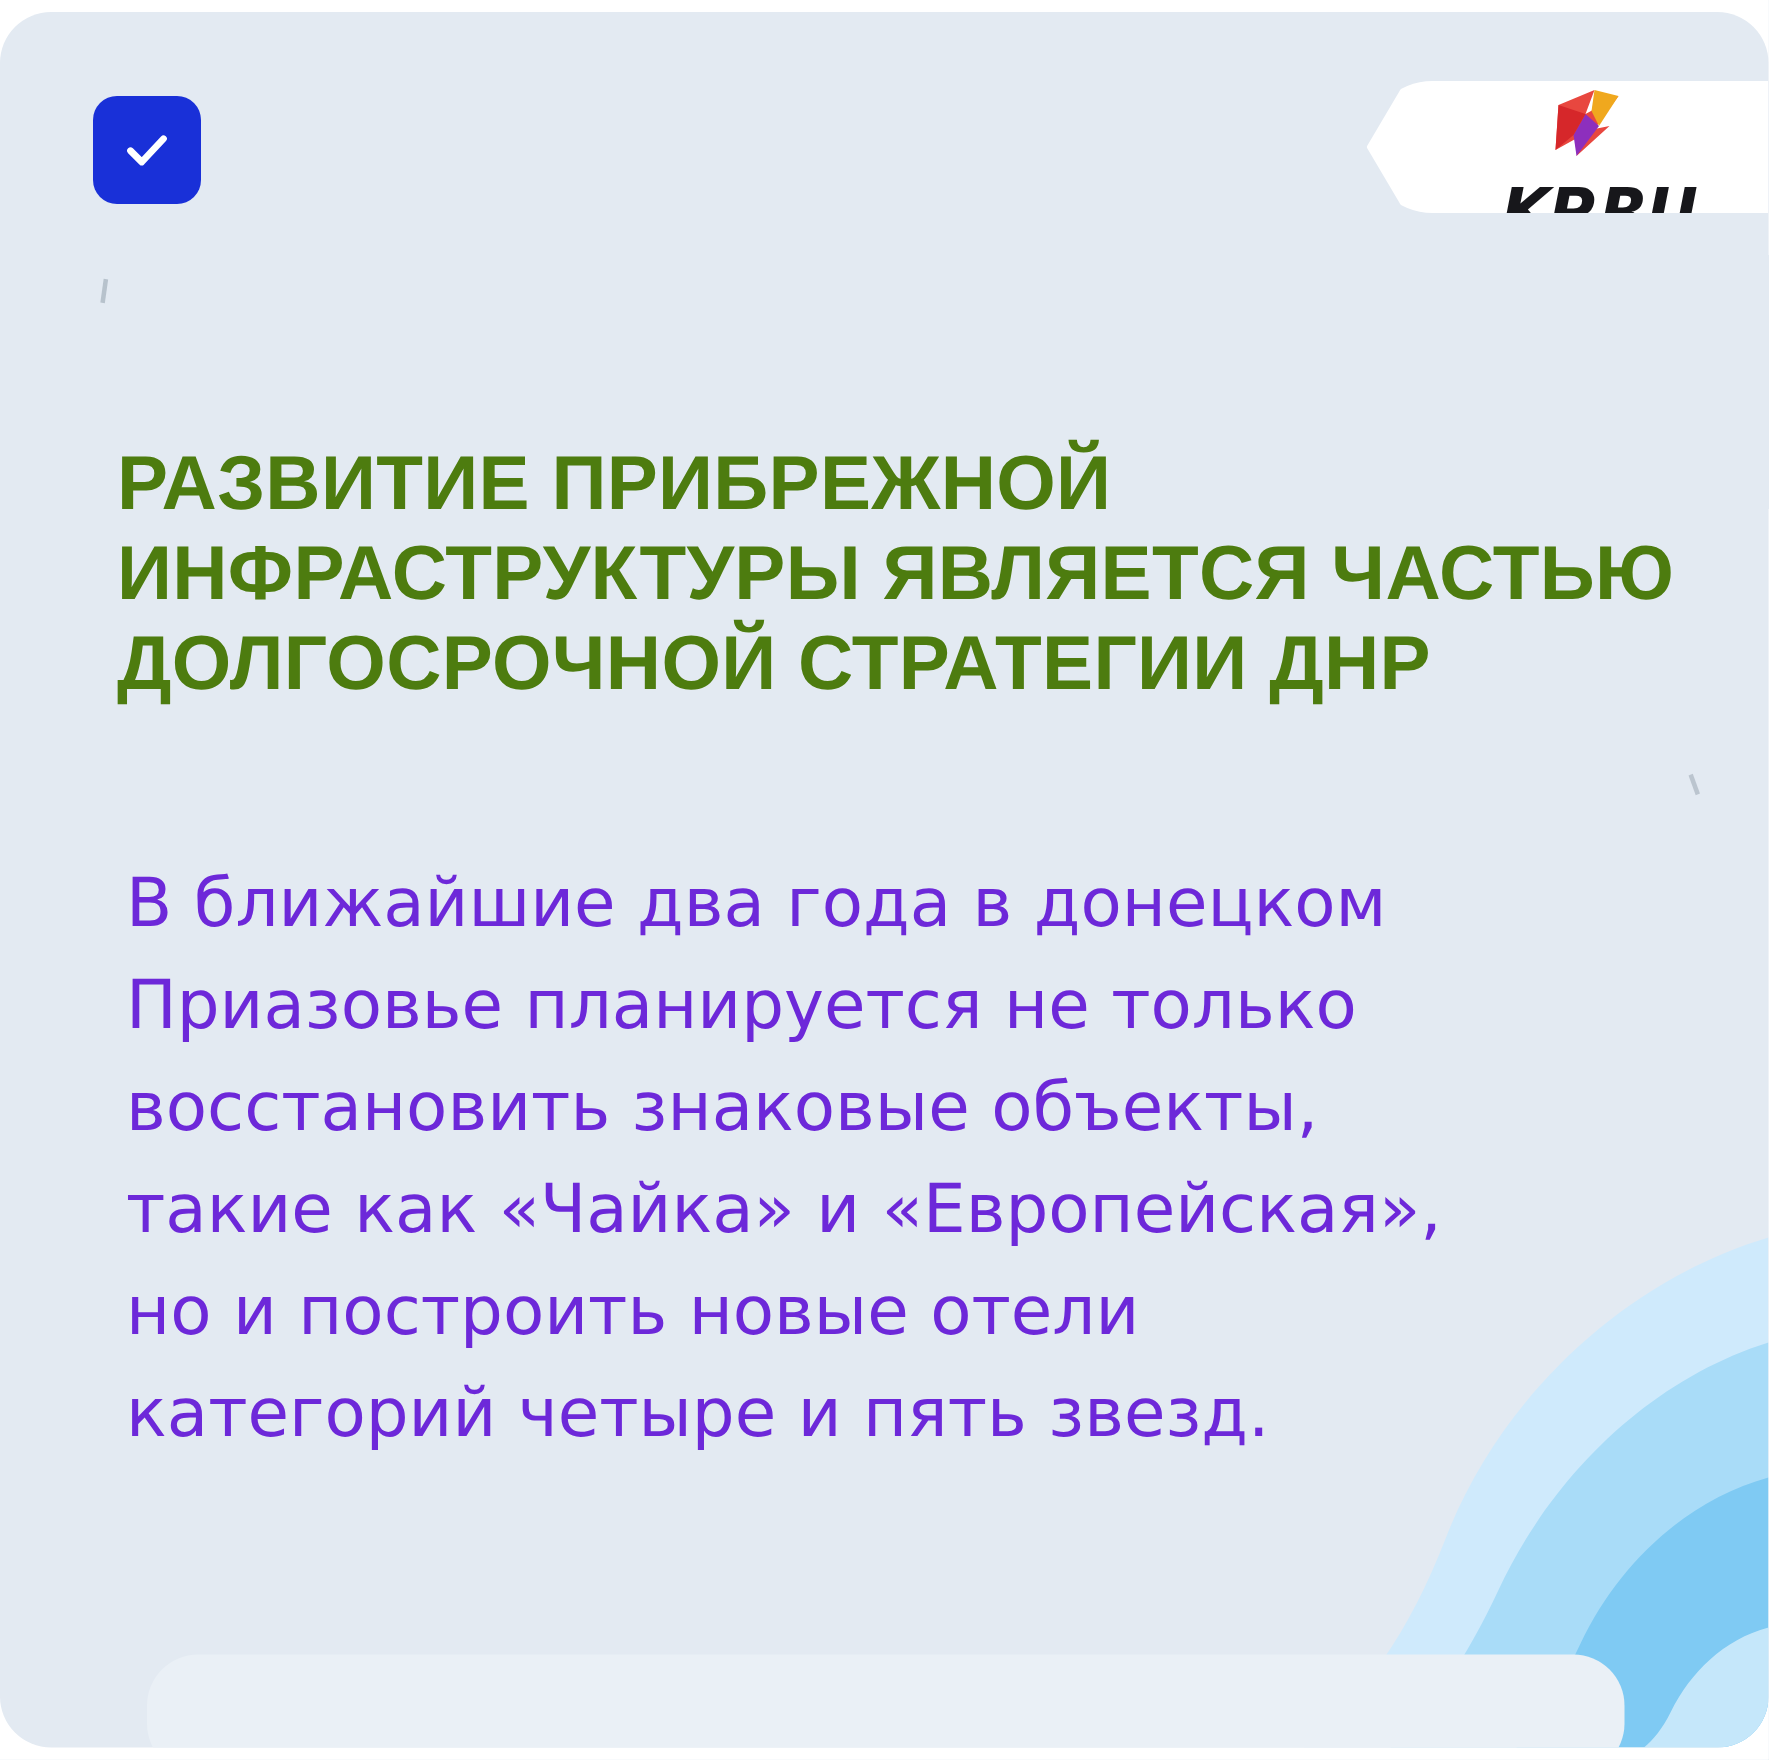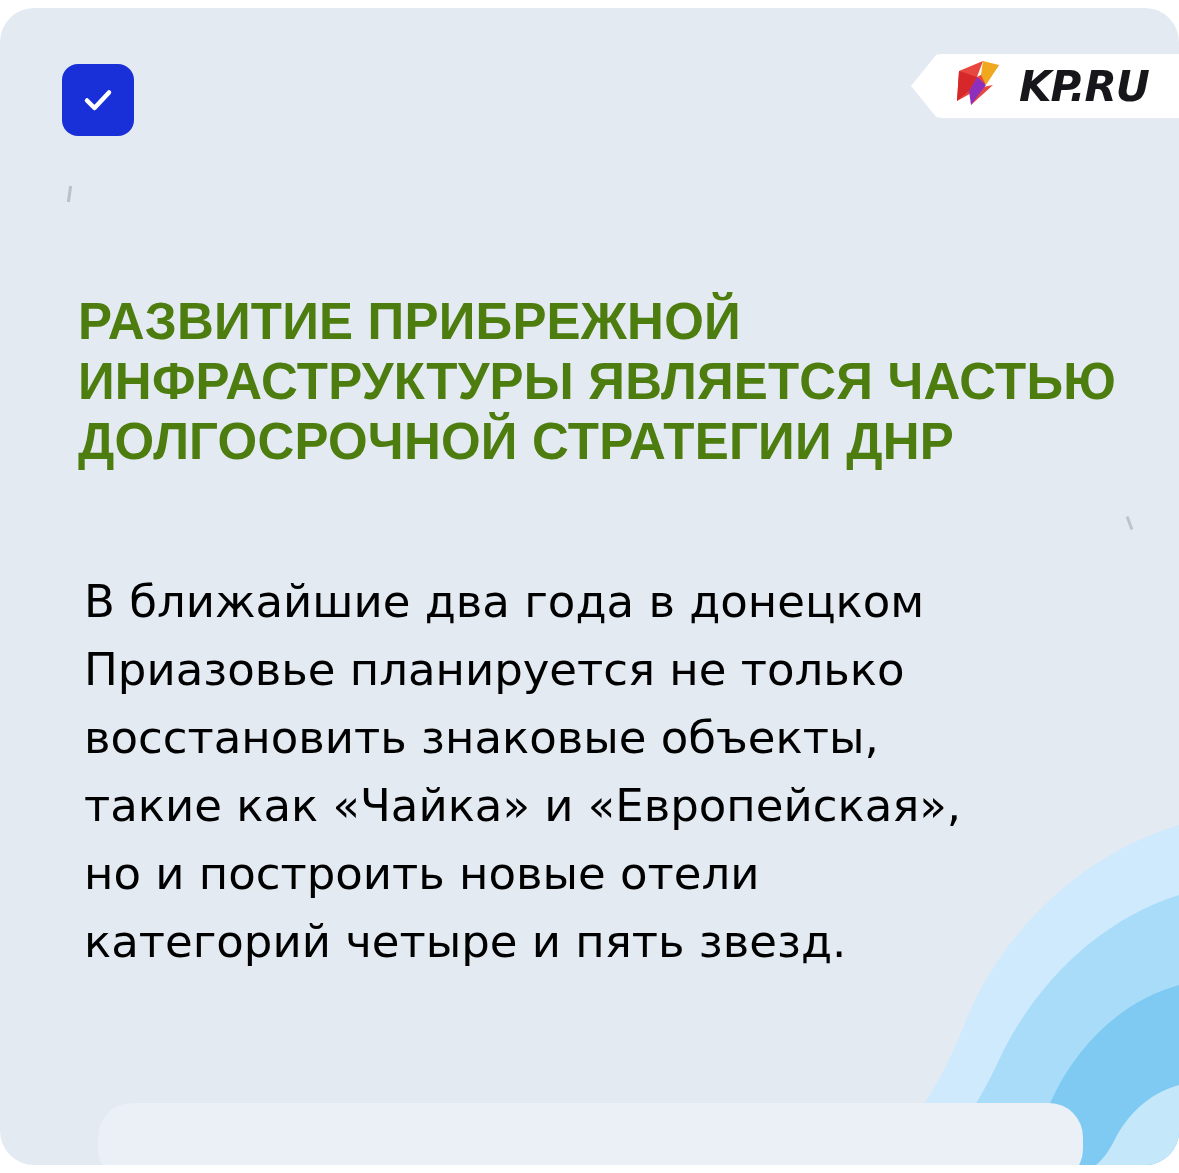--- a/index.html
+++ b/index.html
@@ -37,29 +37,30 @@
     display: flex;
     align-items: center;
     justify-content: center;
   }
   .checkbox svg { display: block; }
 
   .kp-logo {
     position: absolute;
     right: 0;
     top: 46px;
-    height: 64px;
+    height: 88px;
     width: 268px;
     background: #ffffff;
     border-radius: 44px 0 0 44px;
     display: flex;
     align-items: center;
     padding-left: 42px;
     box-sizing: border-box;
     clip-path: polygon(26px 0, 100% 0, 100% 100%, 26px 100%, 0 50%);
+    flex-direction: column;
   }
   .kp-logo .bird {
     width: 58px;
     height: 62px;
     margin-right: 8px;
     flex: none;
   }
   .kp-logo .kp-text {
     font-family: "DejaVu Sans", sans-serif;
     font-weight: bold;
@@ -88,21 +89,21 @@
 
   
   .body-text {
     position: absolute;
     left: 84px;
     top: 560px;
     width: 1010px;
     font-family: "DejaVu Sans", sans-serif;
     font-size: 45px;
     line-height: 68px;
-    color: #000000;
+    color: #6d28d9;
     white-space: pre-line;
   }
 
   
   .wave {
     position: absolute;
     right: 0;
     bottom: 0;
     width: 430px;
     height: 380px;

